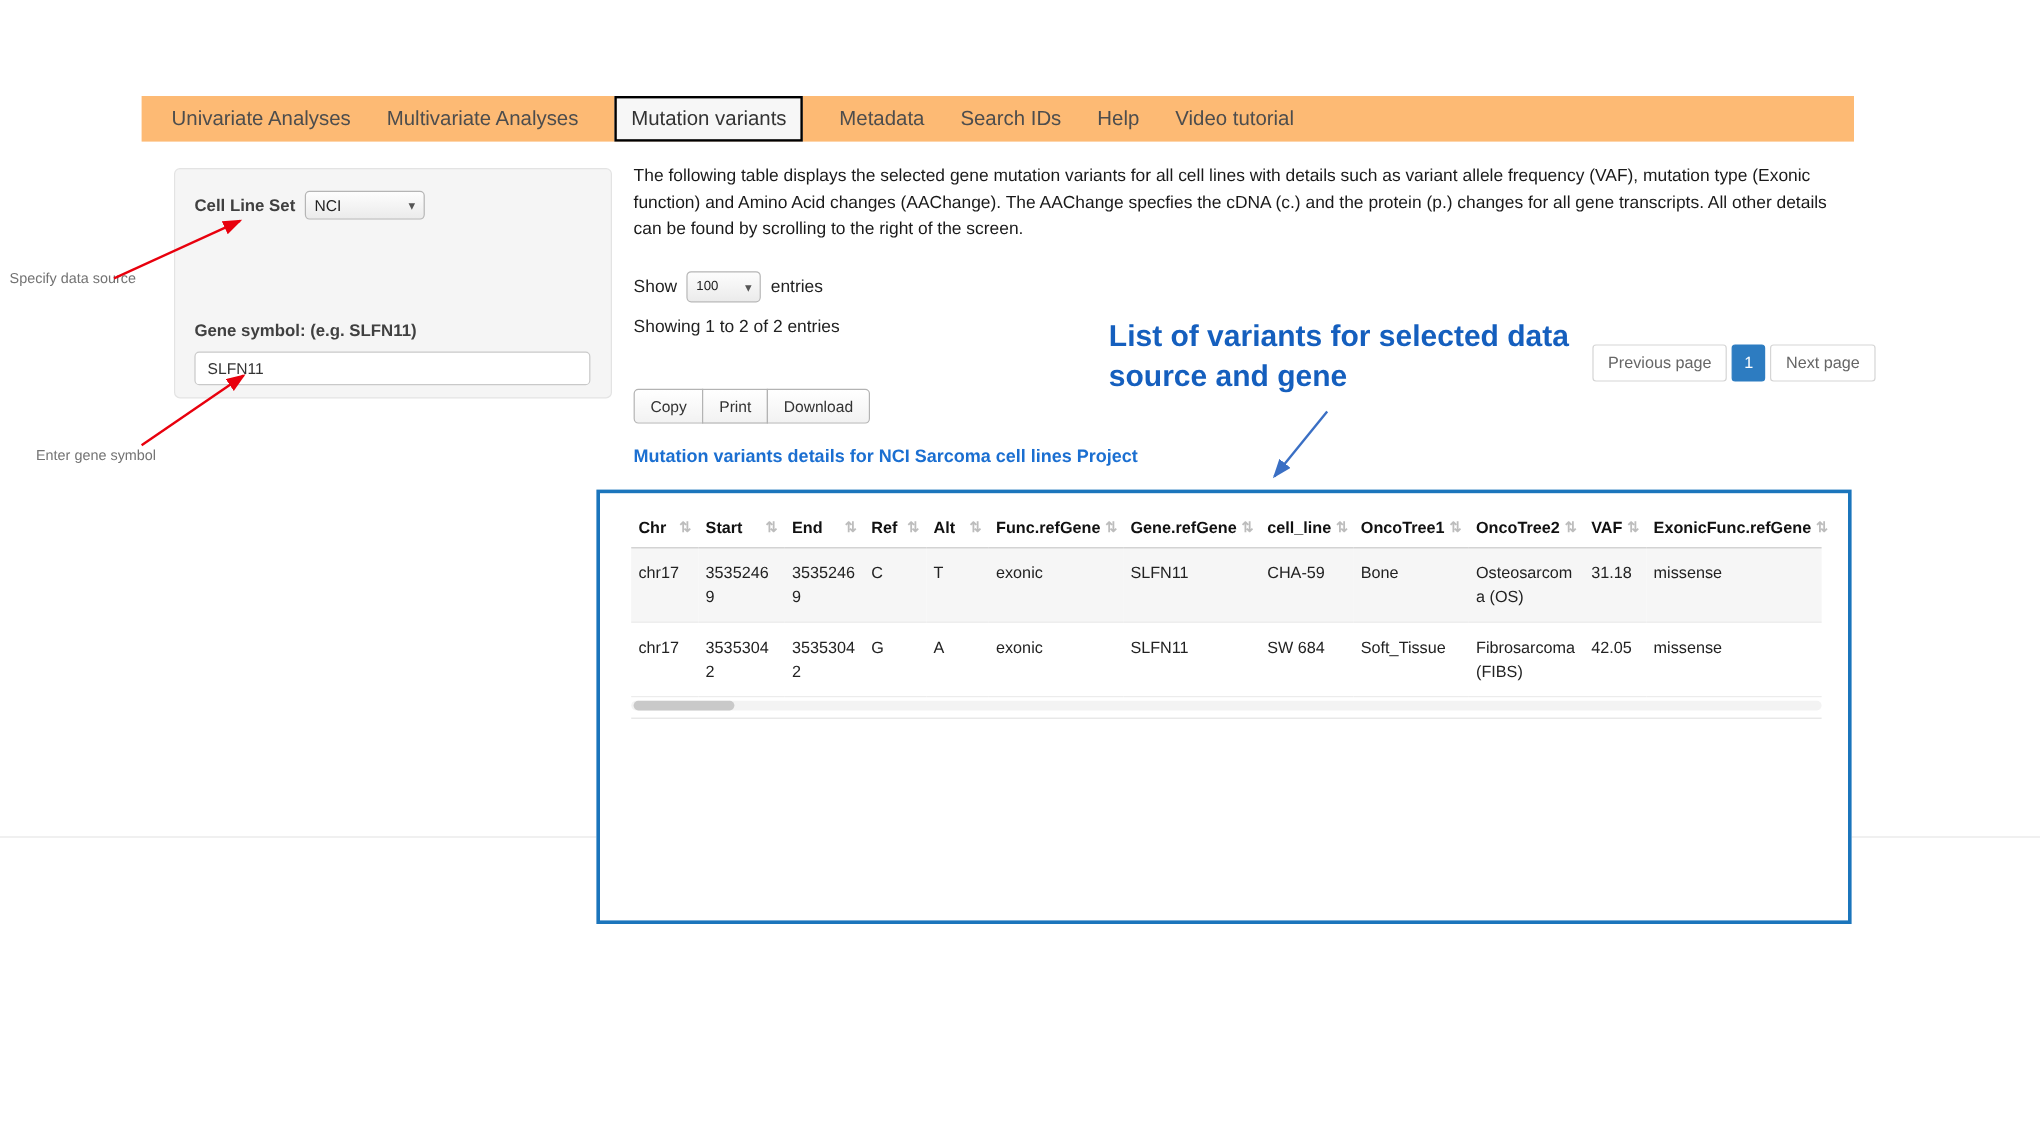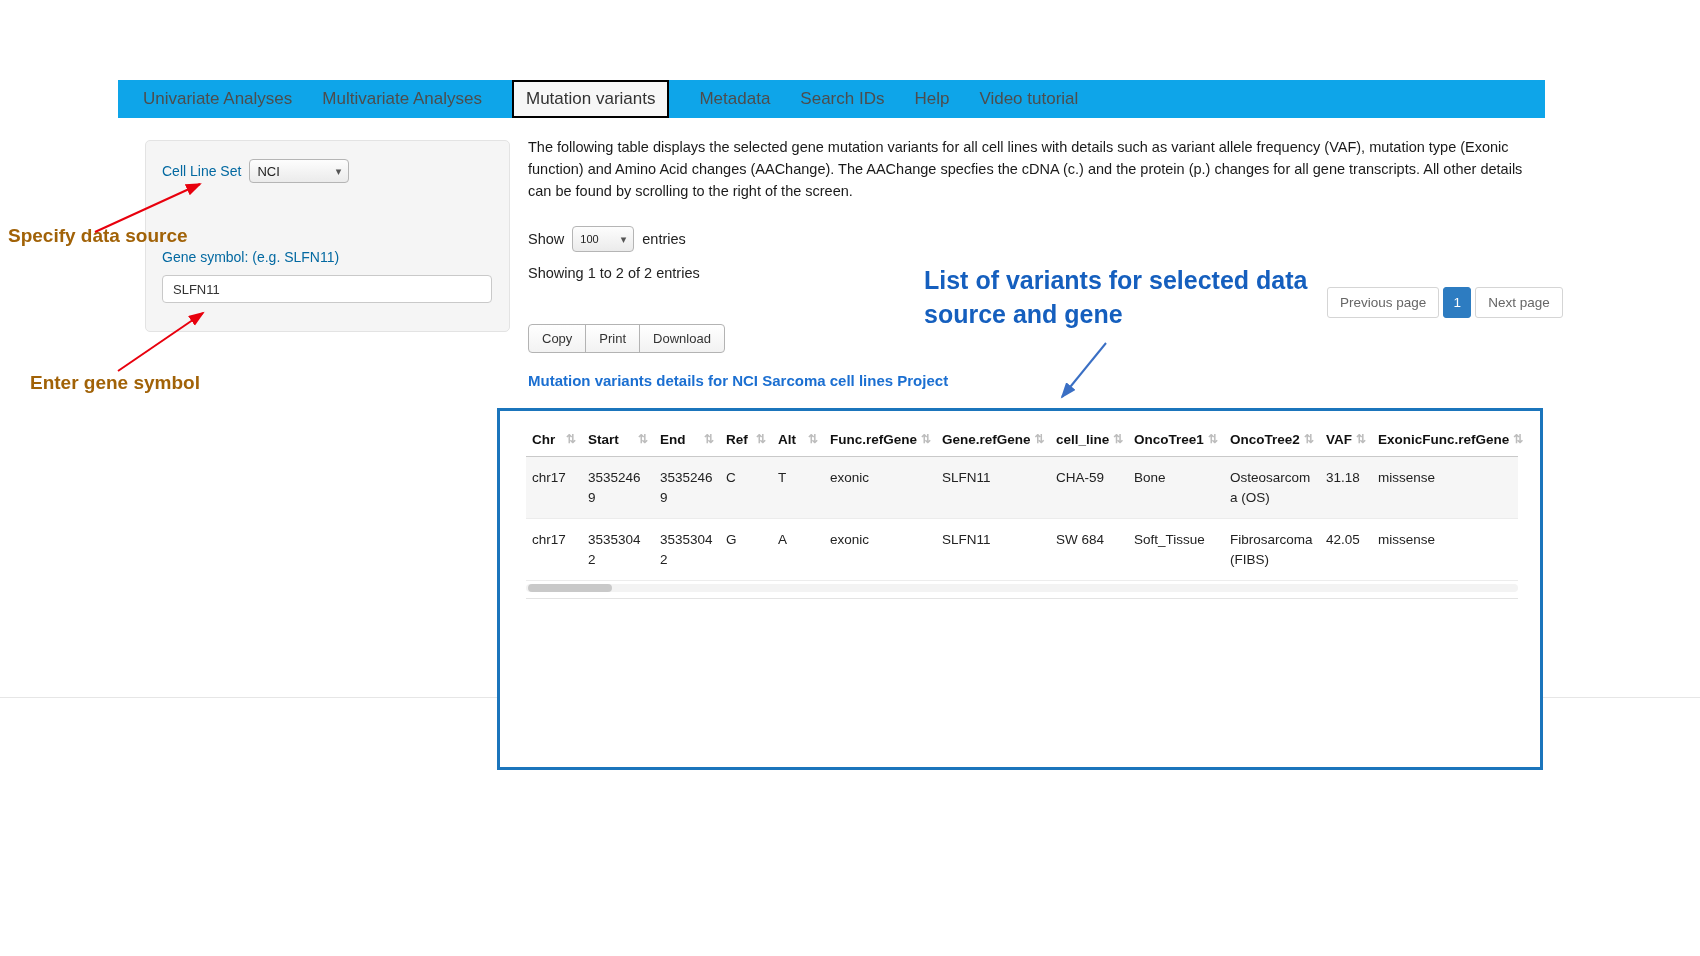--- a/index.html
+++ b/index.html
@@ -1,40 +1,40 @@
 <!DOCTYPE html>
 <html><head>
 <meta charset="utf-8">
 <style>
   *{box-sizing:border-box;margin:0;padding:0}
   html,body{width:1700px;height:956px}
   body{position:relative;font-family:"Liberation Sans",sans-serif;background:#fff;overflow:hidden;color:#222}
 
   
-  .navbar{position:absolute;left:118px;top:80px;width:1427px;height:38px;background:#0ea5e9;
+  .navbar{position:absolute;left:118px;top:80px;width:1427px;height:38px;background:#fdba74;
           display:flex;align-items:center;padding-left:25px;gap:30px}
   .nav-item{font-size:17px;color:#4d4d4d;white-space:nowrap;cursor:pointer}
   .nav-item.active{border:2px solid #000000;padding:7px 12px;color:#333;background:#f7f7f7}
 
   
   .panel{position:absolute;left:145px;top:140px;width:365px;height:192px;background:#f5f5f5;
          border:1px solid #e3e3e3;border-radius:5px;padding:18px 16px}
   .panel-row{display:flex;align-items:center;gap:8px}
-  .panel-label{font-weight:normal;font-size:14px;color:#0369a1}
+  .panel-label{font-weight:bold;font-size:14px;color:#404040}
   .select-box{display:inline-flex;align-items:center;justify-content:space-between;cursor:pointer;
               border:1px solid #b5b5b5;border-radius:4px;height:24px;padding:0 7px;font-size:13px;
               background:linear-gradient(#fdfdfd,#ebebeb);color:#222}
   .cls-select{width:100px}
   .chev{font-size:11px;color:#555;margin-left:6px}
-  .gene-label{margin-top:66px}
+  .gene-label{margin-top:84px}
   .gene-input{margin-top:10px;width:330px;height:28px;border:1px solid #c9c9c9;border-radius:4px;
               background:#fff;font-size:13px;padding:0 10px;color:#333;font-family:"Liberation Sans",sans-serif}
 
   
-  .red-note{position:absolute;color:#a16207;font-weight:bold;font-size:19px;white-space:nowrap}
+  .red-note{position:absolute;color:#737373;font-weight:normal;font-size:12px;white-space:nowrap}
   .note-source{left:8px;top:225px}
   .note-gene{left:30px;top:372px}
   .blue-note{position:absolute;left:924px;top:264px;color:#155fbe;font-weight:bold;font-size:25px;
              line-height:1.35;white-space:pre-line}
   .arrows{position:absolute;left:0;top:0;z-index:3;pointer-events:none}
 
   
   .description{position:absolute;left:528px;top:137px;width:1000px;font-size:14.5px;line-height:1.5;color:#1a1a1a}
   .show-row{position:absolute;left:528px;top:226px;display:flex;align-items:center;gap:8px;font-size:14.5px;color:#222}
   .entries-select{width:62px;height:26px;font-size:11px}

